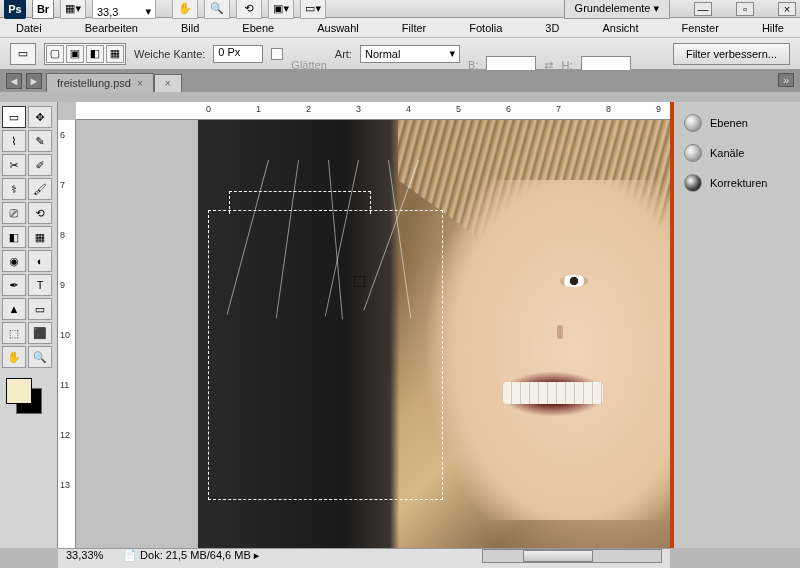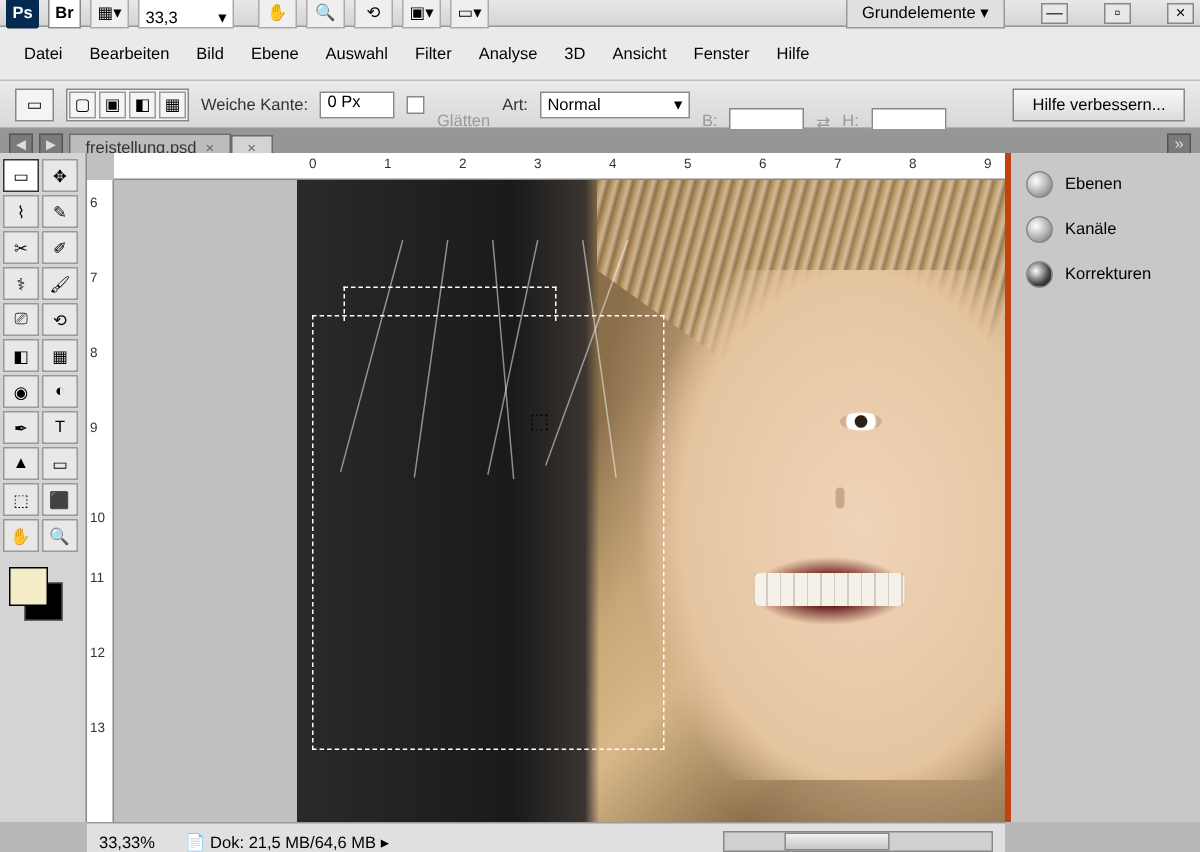--- a/index.html
+++ b/index.html
@@ -8,21 +8,21 @@
 .titlebar { height: 18px; background: linear-gradient(#e8e8e8,#d4d4d4); display: flex; align-items: center; padding: 0 4px; gap: 6px; border-bottom: 1px solid #999; }
 .titlebar .logo { width: 22px; height: 20px; background: #052a4f; color: #fff; font-weight: bold; display: flex; align-items: center; justify-content: center; border-radius: 2px; }
 .titlebar .br { width: 22px; height: 20px; background: #fff; border: 1px solid #888; display: flex; align-items: center; justify-content: center; font-weight: bold; }
 .titlebar .iconbtn { width: 26px; height: 20px; background: #efefef; border: 1px solid #aaa; display: flex; align-items: center; justify-content: center; }
 .titlebar .zoom { width: 64px; height: 20px; background: #fff; border: 1px solid #aaa; padding: 0 4px; display:flex; align-items:flex-end; justify-content:space-between;}
 .titlebar .tools { display: flex; gap: 6px; margin-left: 10px; }
 .titlebar .right { margin-left: auto; display: flex; align-items: center; gap: 24px; }
 .titlebar .workspace { background: #e0e0e0; border: 1px solid #999; padding: 2px 10px; height: 20px; display:flex; align-items:center;}
 .titlebar .winbtn { width: 18px; height: 14px; border: 1px solid #888; display:flex; align-items:center; justify-content:center; background:#e8e8e8;}
 
-.menubar { height: 36px; background: #eaeaea; display: flex; align-items: center; gap: 2px; padding: 0 8px; border-bottom: 1px solid #bbb; }
+.menubar { height: 20px; background: #eaeaea; display: flex; align-items: center; gap: 2px; padding: 0 8px; border-bottom: 1px solid #bbb; justify-content: space-between; }
 .menubar span { padding: 2px 8px; }
 
 .optionsbar { height: 32px; background: linear-gradient(#eaeaea,#d8d8d8); display: flex; align-items: center; padding: 0 10px; gap: 8px; border-bottom: 1px solid #999; }
 .optionsbar .tool { width: 26px; height: 22px; border: 1px solid #888; background:#f4f4f4; display:flex; align-items:center; justify-content:center;}
 .optionsbar .group { display: flex; gap: 2px; border: 1px solid #888; padding: 1px; background:#f4f4f4;}
 .optionsbar .group span{ width:18px; height:18px; border:1px solid #999; display:flex; align-items:center; justify-content:center;}
 .optionsbar label { color: #333; }
 .optionsbar .field { width: 50px; height: 18px; background: #fff; border: 1px solid #888; padding: 0 4px; }
 .optionsbar .select { width: 100px; height: 18px; background: #fff; border: 1px solid #888; padding: 0 4px; display:flex; align-items:center; justify-content:space-between;}
 .optionsbar .disabled { color:#999;margin-top:23px;}
@@ -65,21 +65,21 @@
 .strands { position:absolute; left:50px; top:40px; width:200px; height:180px;}
 .strands div{ position:absolute; width:1px; height:160px; background:rgba(255,255,255,0.5); transform-origin:top;}
 .selection { position:absolute; left:10px; top:90px; width:235px; height:290px; border:1.5px dashed #fff; }
 .selection::before{content:""; position:absolute; top:-20px; left:20px; width:140px; height:22px; border:1.5px dashed #fff; border-bottom:none;}
 .cursor { position:absolute; left:295px; top:170px; font-size:14px; color:#000;}
 
 .rightpanel { width: 130px; background: #c8c8c8; border-left: 4px solid #c2410c; padding: 6px 0;}
 .rightpanel .item { display:flex; align-items:center; gap:8px; padding: 6px 10px; }
 .rightpanel .ico { width:18px; height:18px; border-radius:50%; background: radial-gradient(circle at 35% 35%, #fff, #aaa 60%, #666); border:1px solid #888;}
 
-.statusbar { position:absolute; bottom:0; left:58px; right:130px; height:20px; background:#e0e0e0; border-top:1px solid #999; display:flex; align-items:flex-end; padding:0 8px; gap:20px;}
+.statusbar { position:absolute; bottom:0; left:58px; right:130px; height:20px; background:#e0e0e0; border-top:1px solid #999; display:flex; align-items:flex-start; padding:0 8px; gap:20px;}
 .statusbar .scroll { margin-left:auto; width:180px; height:14px; background:#d0d0d0; border:1px solid #888; position:relative;}
 .statusbar .scroll .thumb{ position:absolute; left:40px; width:70px; top:0; bottom:0; background:linear-gradient(#f0f0f0,#c8c8c8); border:1px solid #888;}
 
 .checkbox{ width:12px; height:12px; border:1px solid #888; background:#fff; display:inline-block; vertical-align:middle;}
 </style>
 </head>
 <body>
 
 <div class="titlebar">
   <div class="logo">Ps</div>
@@ -104,21 +104,21 @@
   </div>
 </div>
 
 <div class="menubar">
   <span>Datei</span>
   <span>Bearbeiten</span>
   <span>Bild</span>
   <span>Ebene</span>
   <span>Auswahl</span>
   <span>Filter</span>
-  <span>Analyse</span>
+  <span>Fotolia</span>
   <span>3D</span>
   <span>Ansicht</span>
   <span>Fenster</span>
   <span>Hilfe</span>
 </div>
 
 <div class="optionsbar">
   <div class="tool">▭</div>
   <div class="group">
     <span>▢</span>
@@ -133,21 +133,21 @@
   <label>Art:</label>
   <div class="select">
       <span>Normal</span>
       <span>▾</span>
     </div>
   <label class="disabled">B:</label>
   <div class="field disabled"></div>
   <span class="disabled">⇄</span>
   <label class="disabled">H:</label>
   <div class="field disabled"></div>
-  <div class="btn" style="margin-left:auto">Hilfe verbessern...</div>
+  <div class="btn" style="margin-left:auto">Filter verbessern...</div>
 </div>
 
 <div class="tabbar">
   <div class="navarrow">◄</div>
   <div class="navarrow">►</div>
   <div class="tab">
       <span>freistellung.psd</span>
       <span class="close">×</span>
     </div>
   <div class="tab active">
@@ -198,21 +198,21 @@
         <span style="left:480px">7</span>
       <span style="left:530px">8</span>
         <span style="left:580px">9</span>
 
     </div>
     <div class="ruler-v">
       <span style="top:10px">6</span>
         <span style="top:60px">7</span>
       <span style="top:110px">8</span>
         <span style="top:160px">9</span>
-      <span style="top:220px">10</span>
+      <span style="top:210px">10</span>
         <span style="top:260px">11</span>
       <span style="top:310px">12</span>
         <span style="top:360px">13</span>
     </div>
     <div class="canvas">
       <div class="photo">
         <div class="hair"></div>
         <div class="face"></div>
         <div class="eye"></div>
         <div class="nose"></div>

